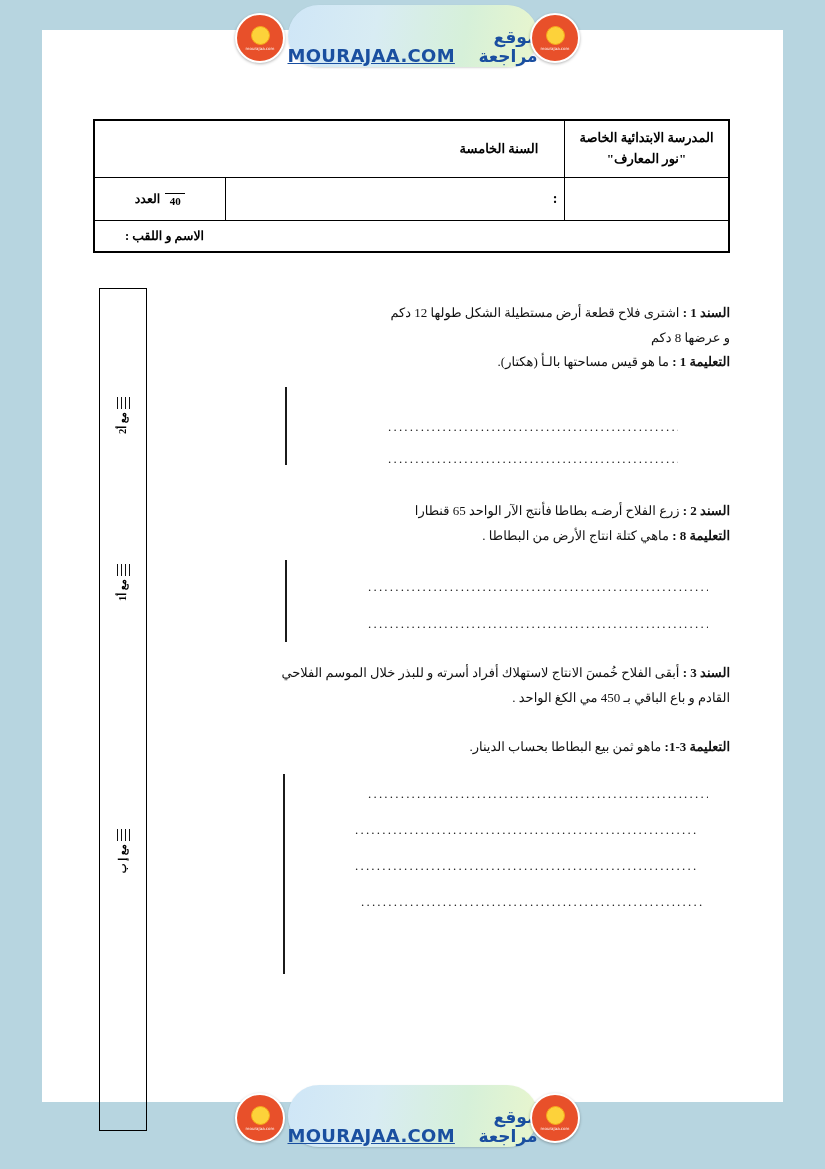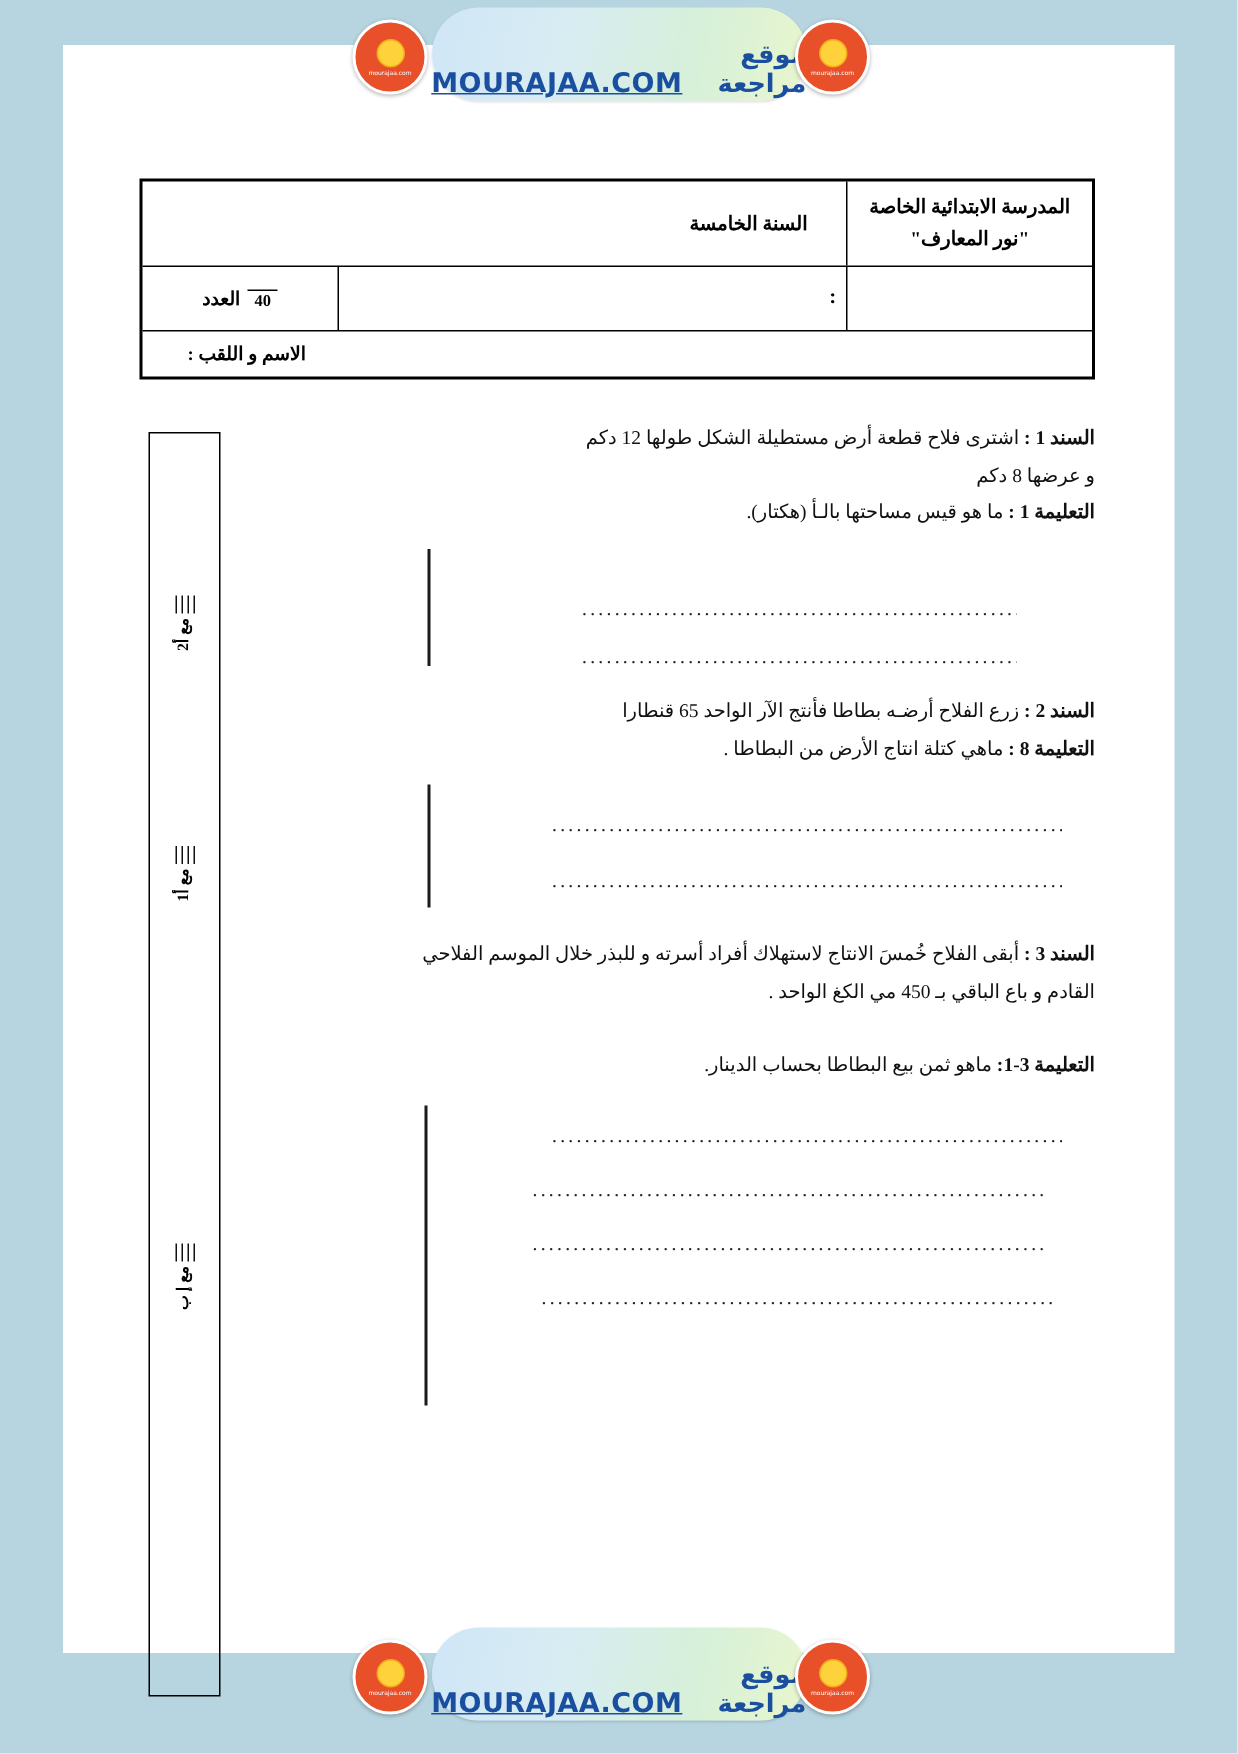--- a/index.html
+++ b/index.html
@@ -179,21 +179,21 @@
     padding-right: 8px;
     font-weight: bold;
     font-size: 12.5px;
     margin-left: 24px;
   }
 
   
   .body-area {
     position: absolute;
     right: 53px;
-    top: 250px;
+    top: 271px;
     width: 637px;
     font-size: 13px;
     color: #111;
   }
 
   .q-block { position: relative; }
 
   .line-txt {
     text-align: right;
     line-height: 1.9;
@@ -338,21 +338,21 @@
         <span>ما هو قيس مساحتها بالـأ (هكتار).</span>
       </div>
 
       <div class="dots-wrap" style="height:86px;">
         <div class="vbar" style="left:192px; top:6px; height:78px;"></div>
         <div class="dots" style="position:absolute; left:295px; top:38px; width:290px;">..........................................................</div>
         <div class="dots" style="position:absolute; left:295px; top:70px; width:290px;">..........................................................</div>
       </div>
     </div>
 
-    <div class="q-block" style="margin-top:16px;">
+    <div class="q-block" style="margin-top:32px;">
       <div class="line-txt">
         <span class="bold">السند 2 :</span>
         <span>زرع الفلاح أرضـه بطاطا فأنتج الآر الواحد 65 قنطارا</span>
       </div>
       <div class="line-txt">
         <span class="bold">التعليمة 8 :</span>
         <span>ماهي كتلة انتاج الأرض من البطاطا .</span>
       </div>
 
       <div class="dots-wrap" style="height:95px;">

